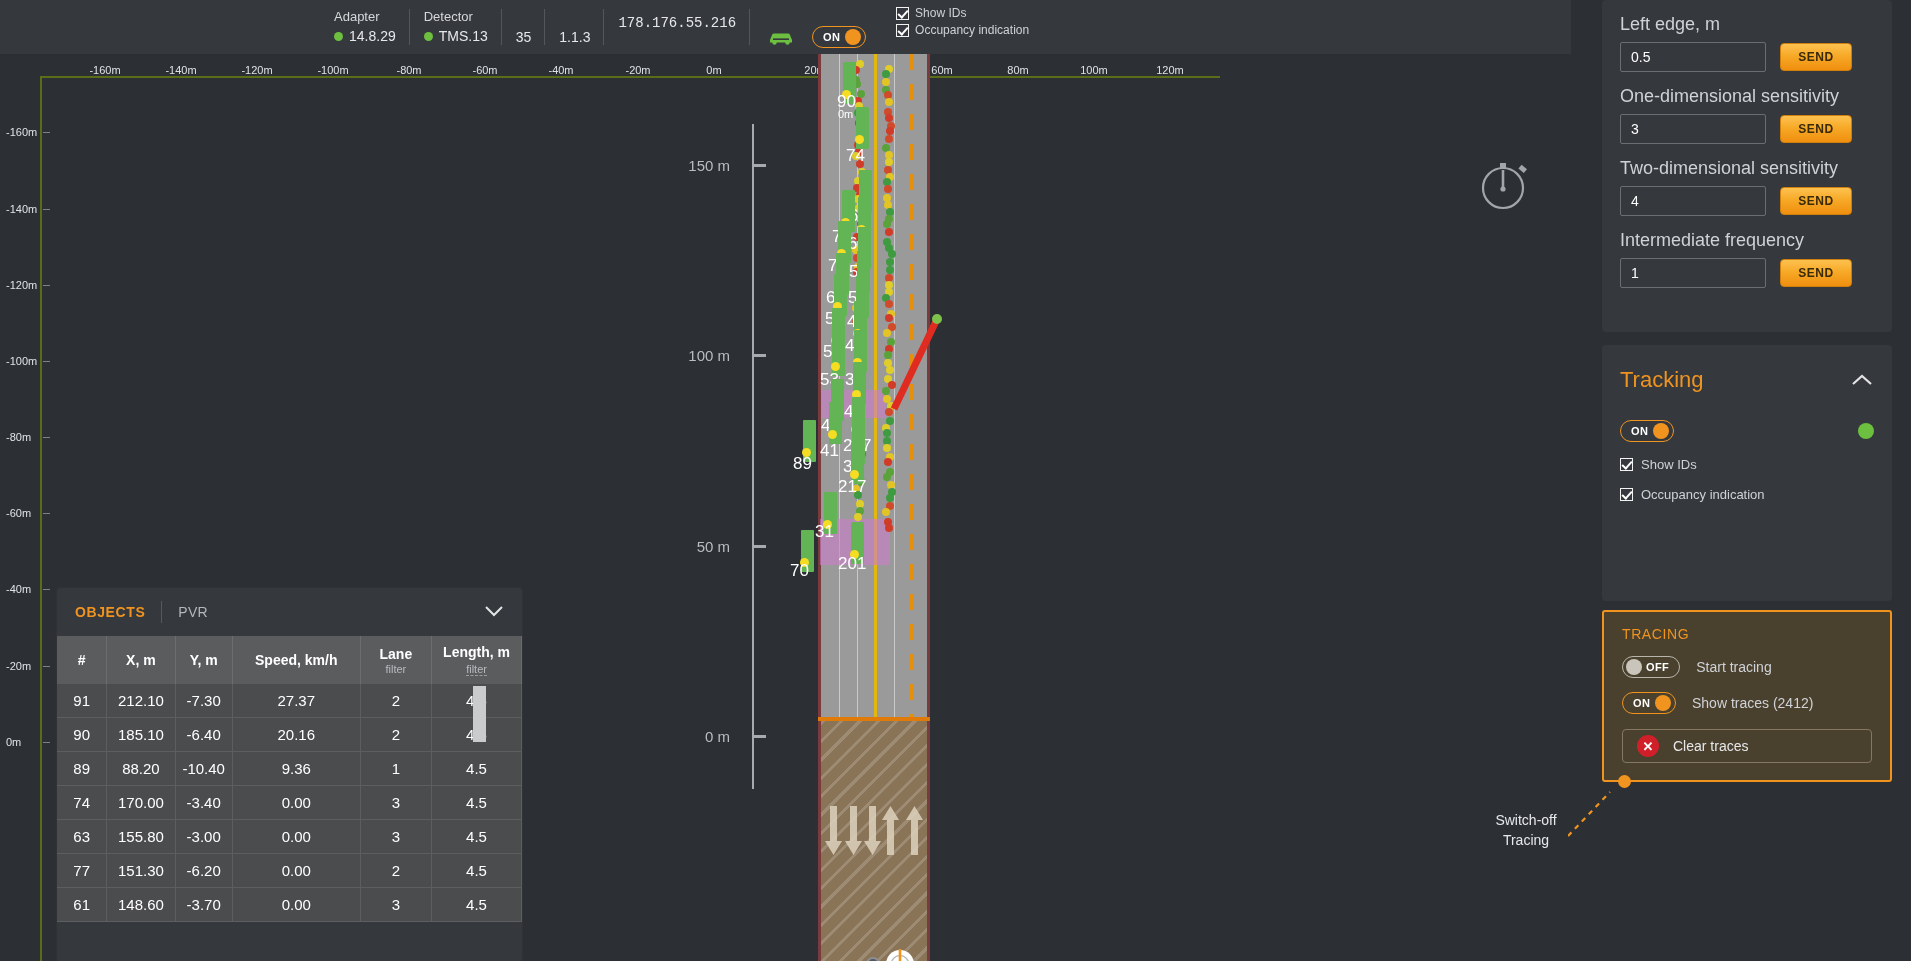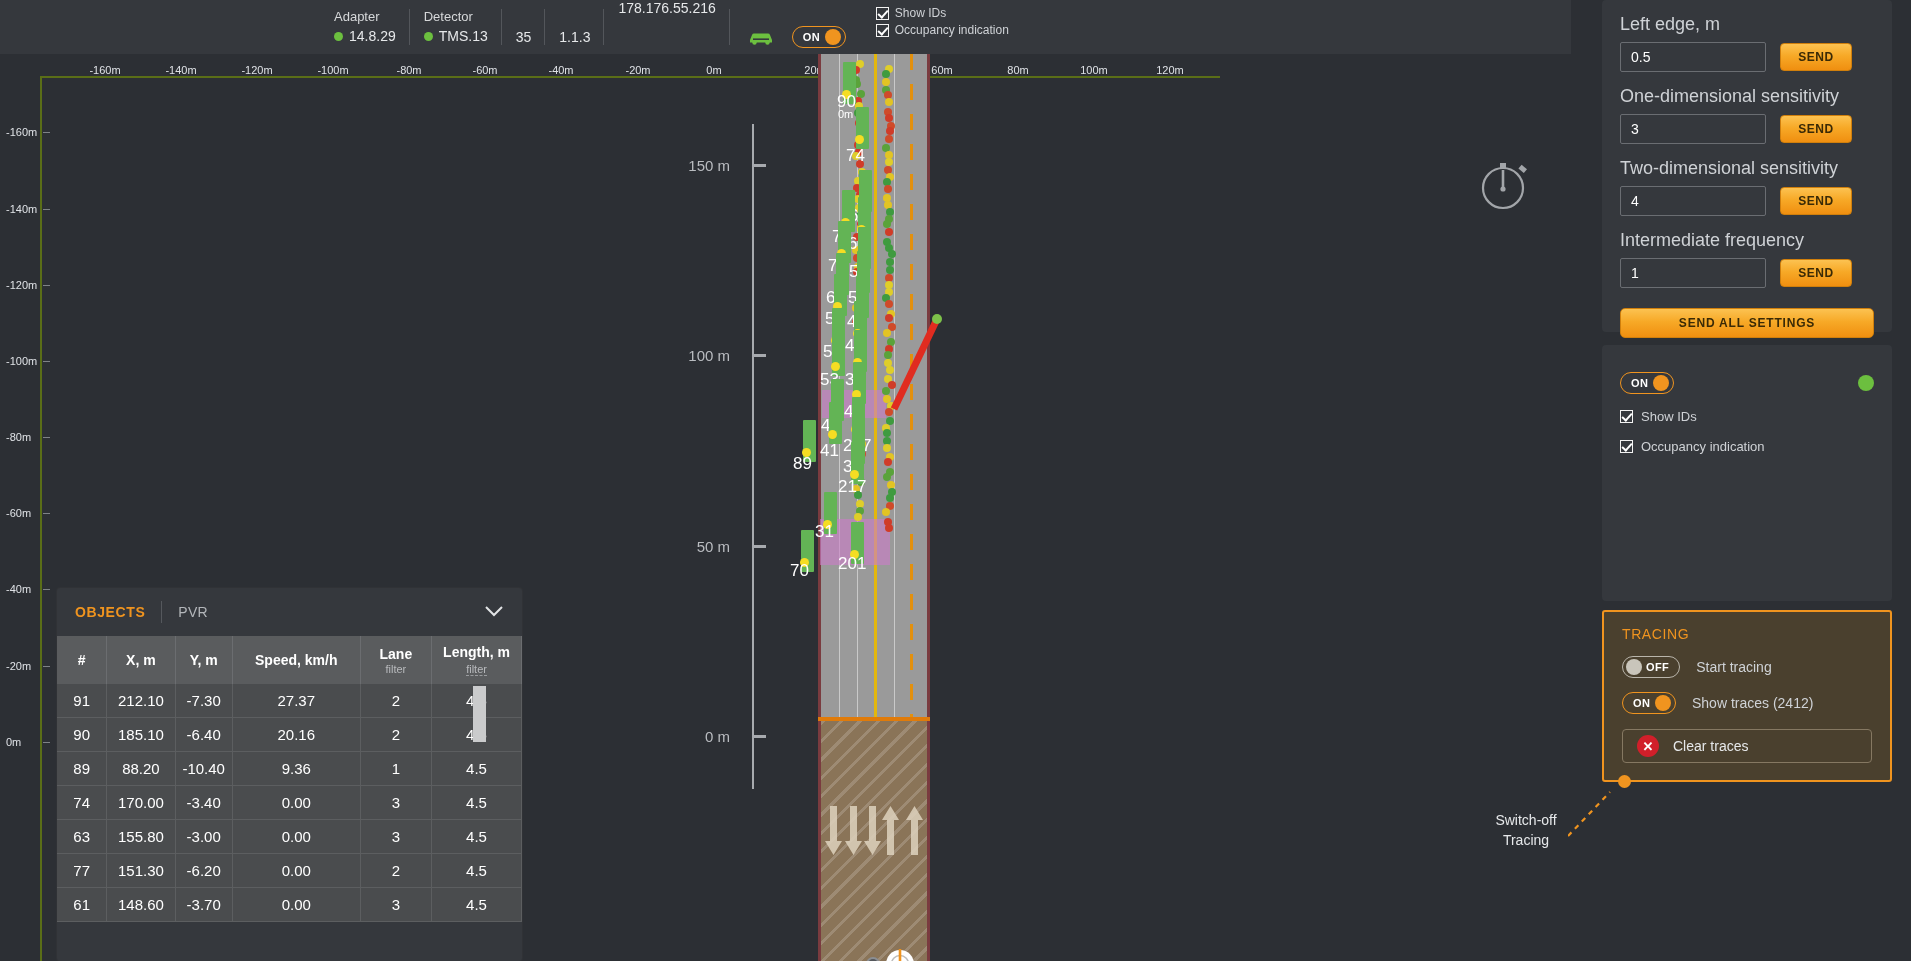--- a/index.html
+++ b/index.html
@@ -213,21 +213,21 @@
         <span>TMS.13</span>
       </span>
     </div>
 
     <div class="tb-col sep" style="justify-content:flex-end;padding-bottom:9px;">
       <span class="tb-mono">35</span>
     </div>
     <div class="tb-col sep" style="justify-content:flex-end;padding-bottom:9px;">
       <span class="tb-mono">1.1.3</span>
     </div>
-    <div class="tb-col sep" style="justify-content:flex-start;padding-bottom:9px;">
+    <div class="tb-col sep" style="justify-content:center;padding-bottom:9px;font-family:Liberation Mono, monospace;">
       <span class="tb-mono">178.176.55.216</span>
     </div>
 
     <div class="tb-col" style="justify-content:flex-end;padding-bottom:8px;padding-left:18px;">
       <svg class="car-icon" viewBox="0 0 26 16">
         <path d="M2 10 L4 5 Q4.5 3.6 6 3.6 L20 3.6 Q21.5 3.6 22 5 L24 10 L24 12.5 L2 12.5 Z" fill="#6cbf3f"></path>
         <circle cx="6.5" cy="12.5" r="2.2" fill="#6cbf3f"></circle>
         <circle cx="19.5" cy="12.5" r="2.2" fill="#6cbf3f"></circle>
         <rect x="5" y="8.4" width="16" height="1.6" fill="#35383d"></rect>
       </svg>
@@ -680,24 +680,29 @@
           <div class="field-row">
             <input class="txtbox" type="text" value="4" style="">
             <button class="btn-send">SEND</button>
           </div>
           <div class="field-label">Intermediate frequency</div>
           <div class="field-row">
             <input class="txtbox" type="text" value="1" style="">
             <button class="btn-send">SEND</button>
           </div>
         </div>
-      <button class="btn-sendall">SEND ALL SETTINGS</button>
     </div>
 
     <div class="panel panel-tracking">
+      <div class="tracking-head">
+        <span class="tracking-title">Tracking</span>
+        <svg class="chev-up" width="24" height="14" viewBox="0 0 24 14" style="margin-top:22px;">
+          <polyline points="3,11 12,3 21,11" fill="none" stroke="#e2e4e6" stroke-width="2.2"></polyline>
+        </svg>
+      </div>
 
       <div class="tr-row">
         <span class="toggle">
           <span class="tg-text">ON</span>
           <span class="knob"></span>
         </span>
         <span class="status-dot-lg"></span>
       </div>
 
       <label class="tr-chk">

